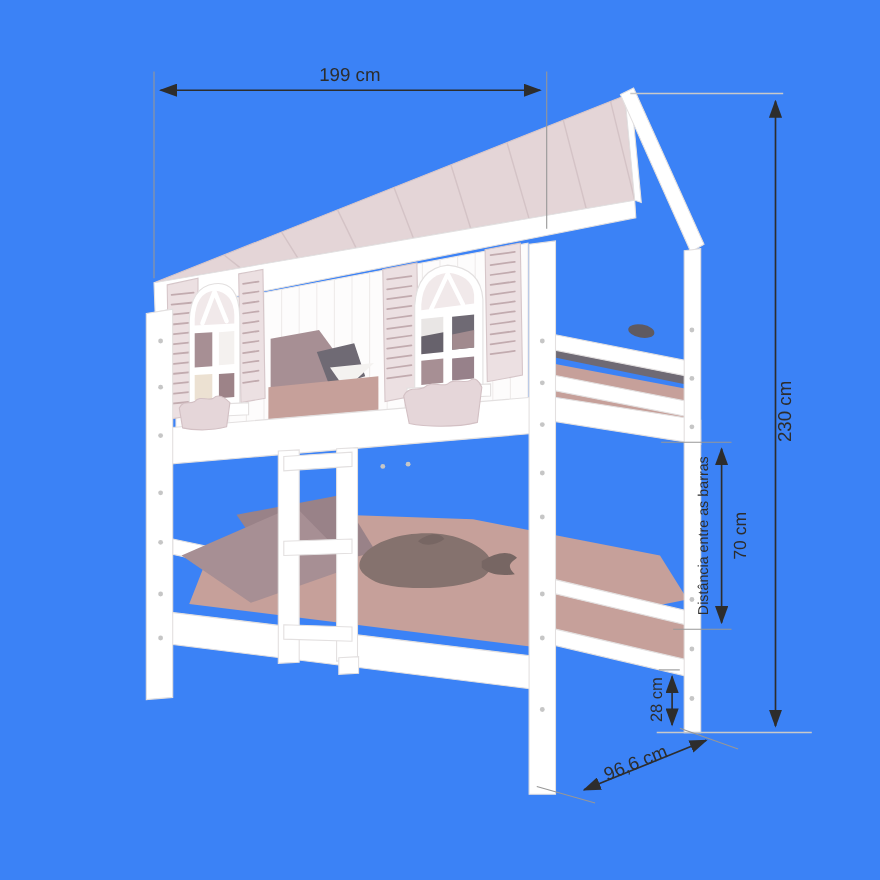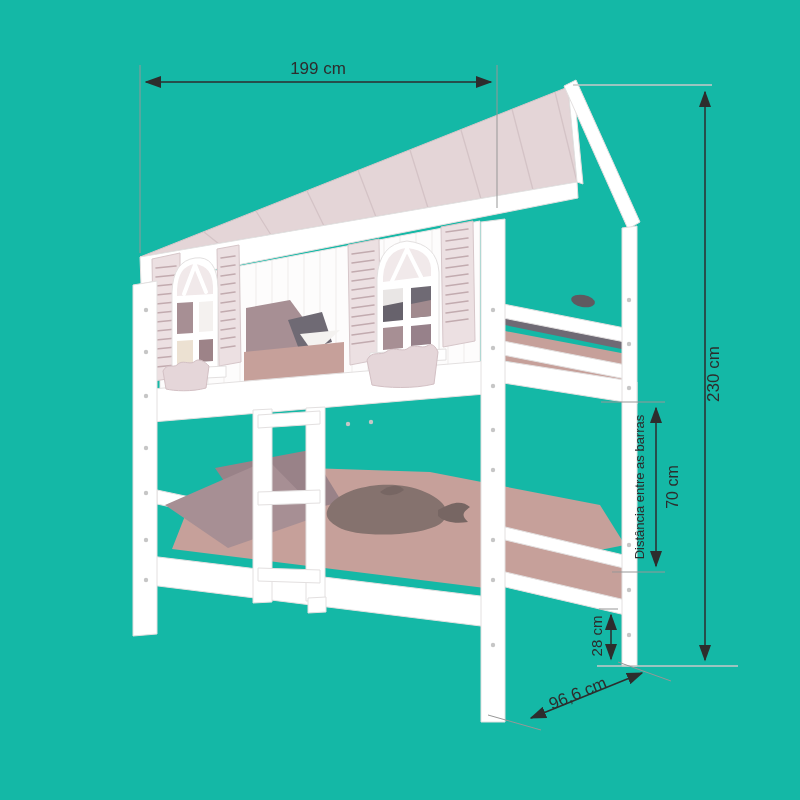--- a/index.html
+++ b/index.html
@@ -1,16 +1,16 @@
 <!DOCTYPE html>
 <html><head>
 <meta charset="utf-8">
 <style>
   html,body{margin:0;padding:0;background:#ffffff;}
-  .stage{position:relative;width:800px;height:800px;background:#14b8a6;overflow:hidden;}
+  .stage{position:relative;width:800px;height:800px;background:#3b82f6;overflow:hidden;}
   svg{display:block;}
   text{font-family:"Liberation Sans","DejaVu Sans",sans-serif;fill:#2d2d2d;}
   .t17{font-size:17px;}
   .t16{font-size:16px;}
   .t15{font-size:15px;}
   .t13{font-size:13px;}
   .white{fill:#ffffff;stroke:#e3e0e0;stroke-width:1;}
   .ext{stroke:#979797;stroke-width:1;fill:none;}
   .guide{stroke:#c9c9c9;stroke-width:1.4;fill:none;}
   .dim{stroke:#2d2d2d;stroke-width:1.5;fill:none;}

